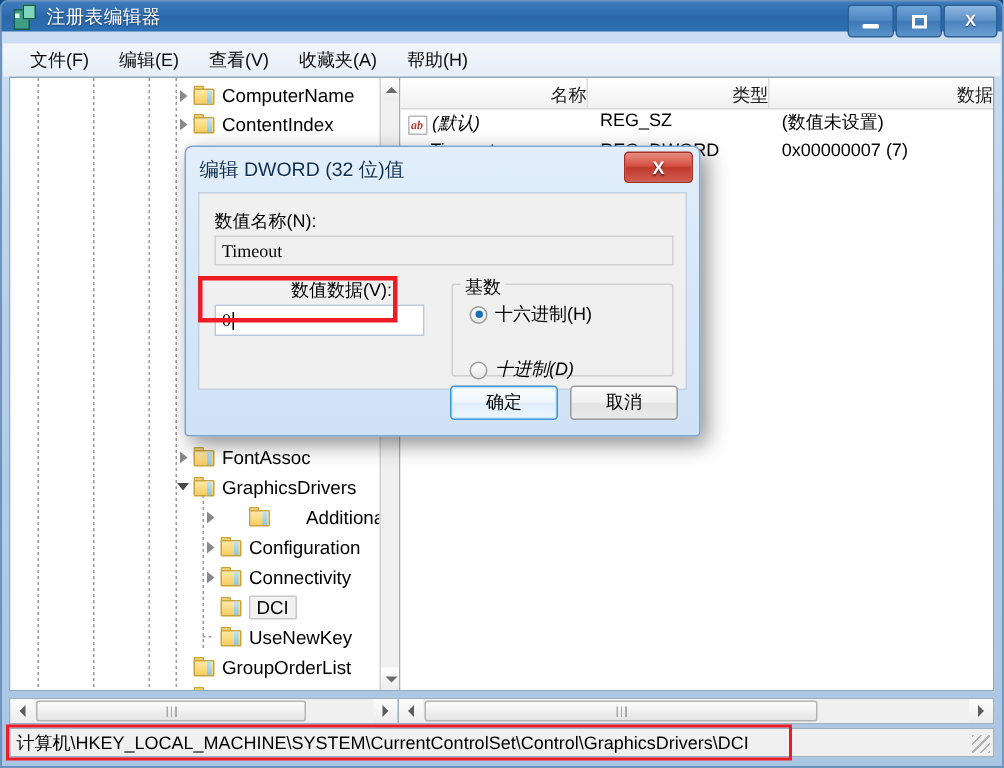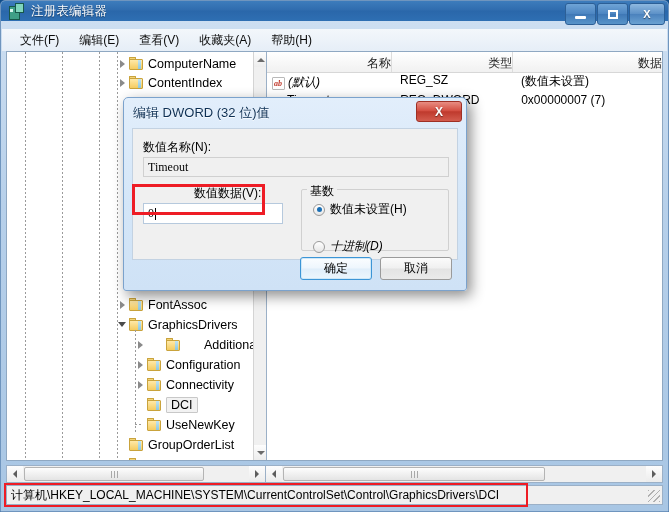--- a/index.html
+++ b/index.html
@@ -483,21 +483,21 @@
       <div class="fld-label" style="left:26px;top:56px;margin-left:35px;">数值数据(V):</div>
       <div class="txtbox" style="left:10px;top:74px;width:140px;height:21px;">
         <span>0</span>
           <span class="caret"></span>
       </div>
 
       <div class="groupbox" style="left:168px;top:60px;width:148px;height:62px;"></div>
       <div class="gb-title" style="left:174px;top:54px;">基数</div>
       <div class="radio-row" style="left:180px;top:72px;">
         <span class="radio on"></span>
-        <span>数值未设置(H)</span>
+        <span>十六进制(H)</span>
       </div>
       <div class="radio-row" style="left:180px;top:109px;font-style:italic;">
         <span class="radio"></span>
         <span>十进制(D)</span>
       </div>
 
       <div class="dlg-btn default" style="left:167px;top:128px;">确定</div>
       <div class="dlg-btn" style="left:247px;top:128px;">取消</div>
     </div>
   </div>

